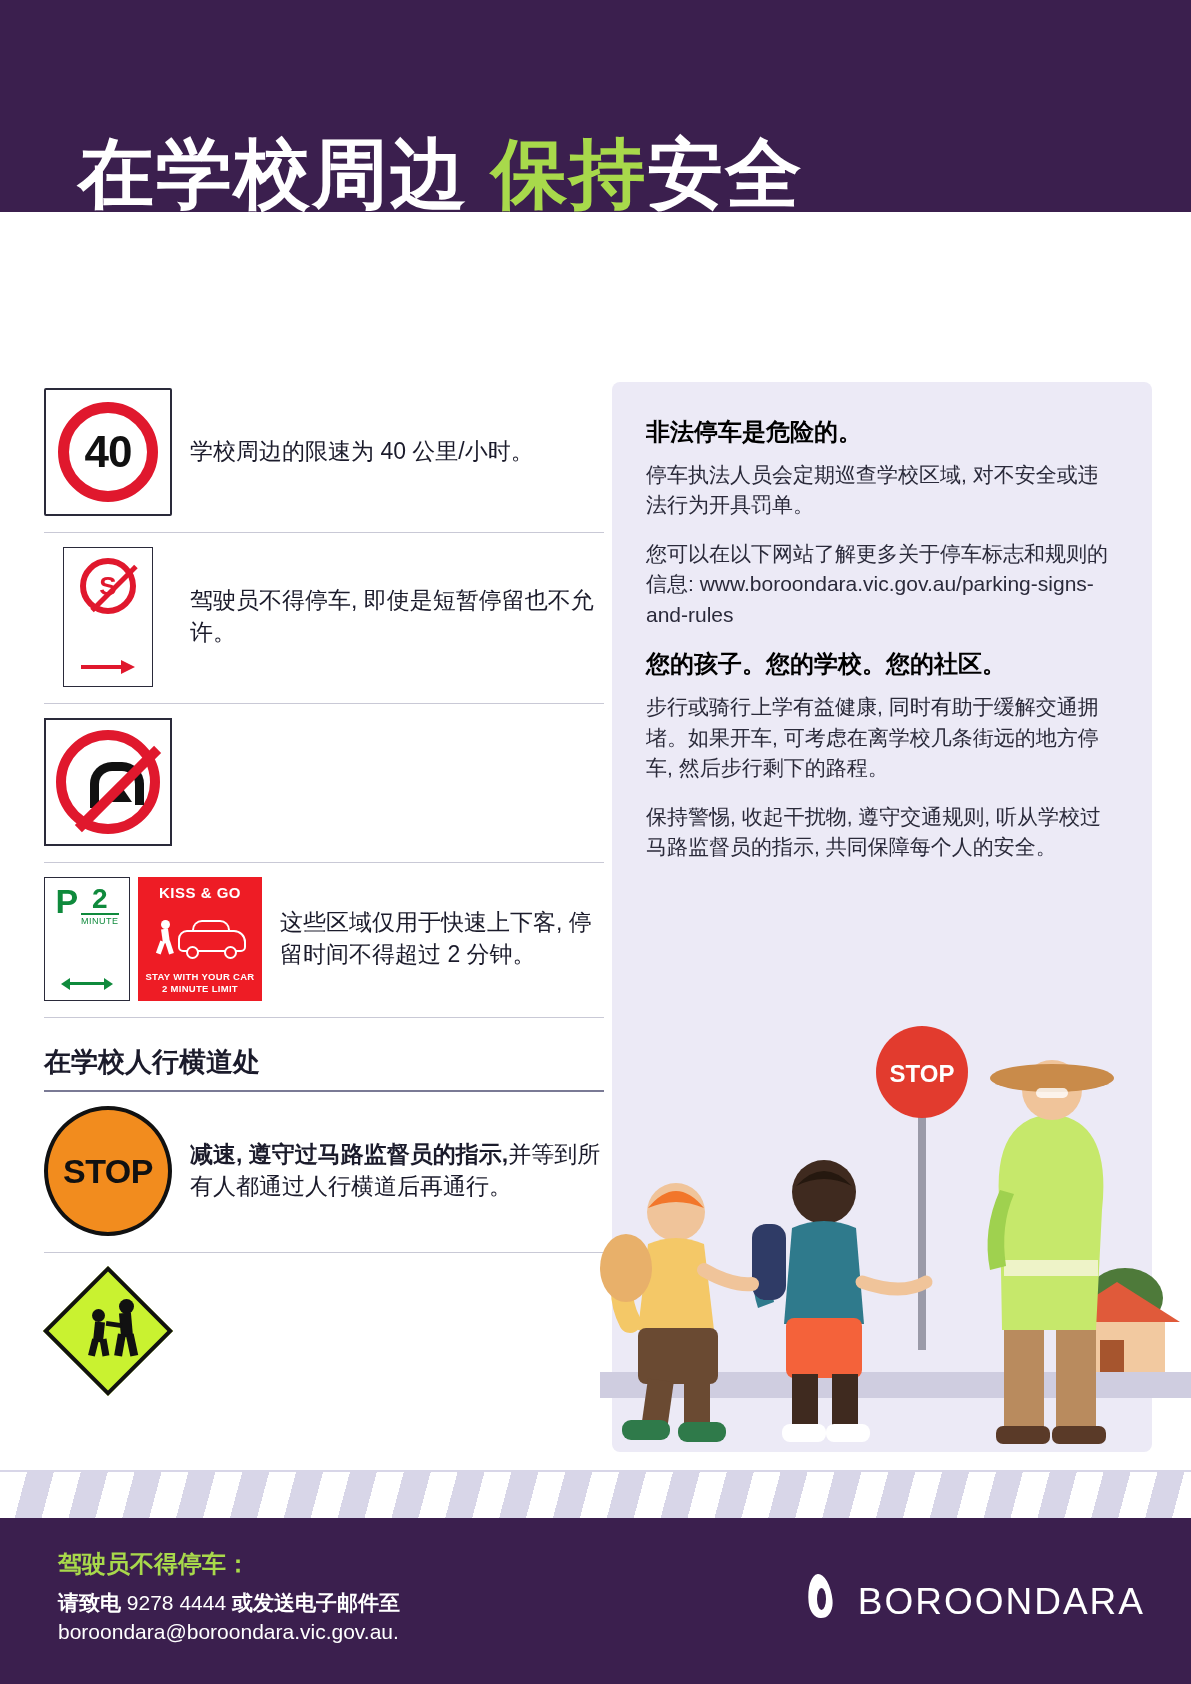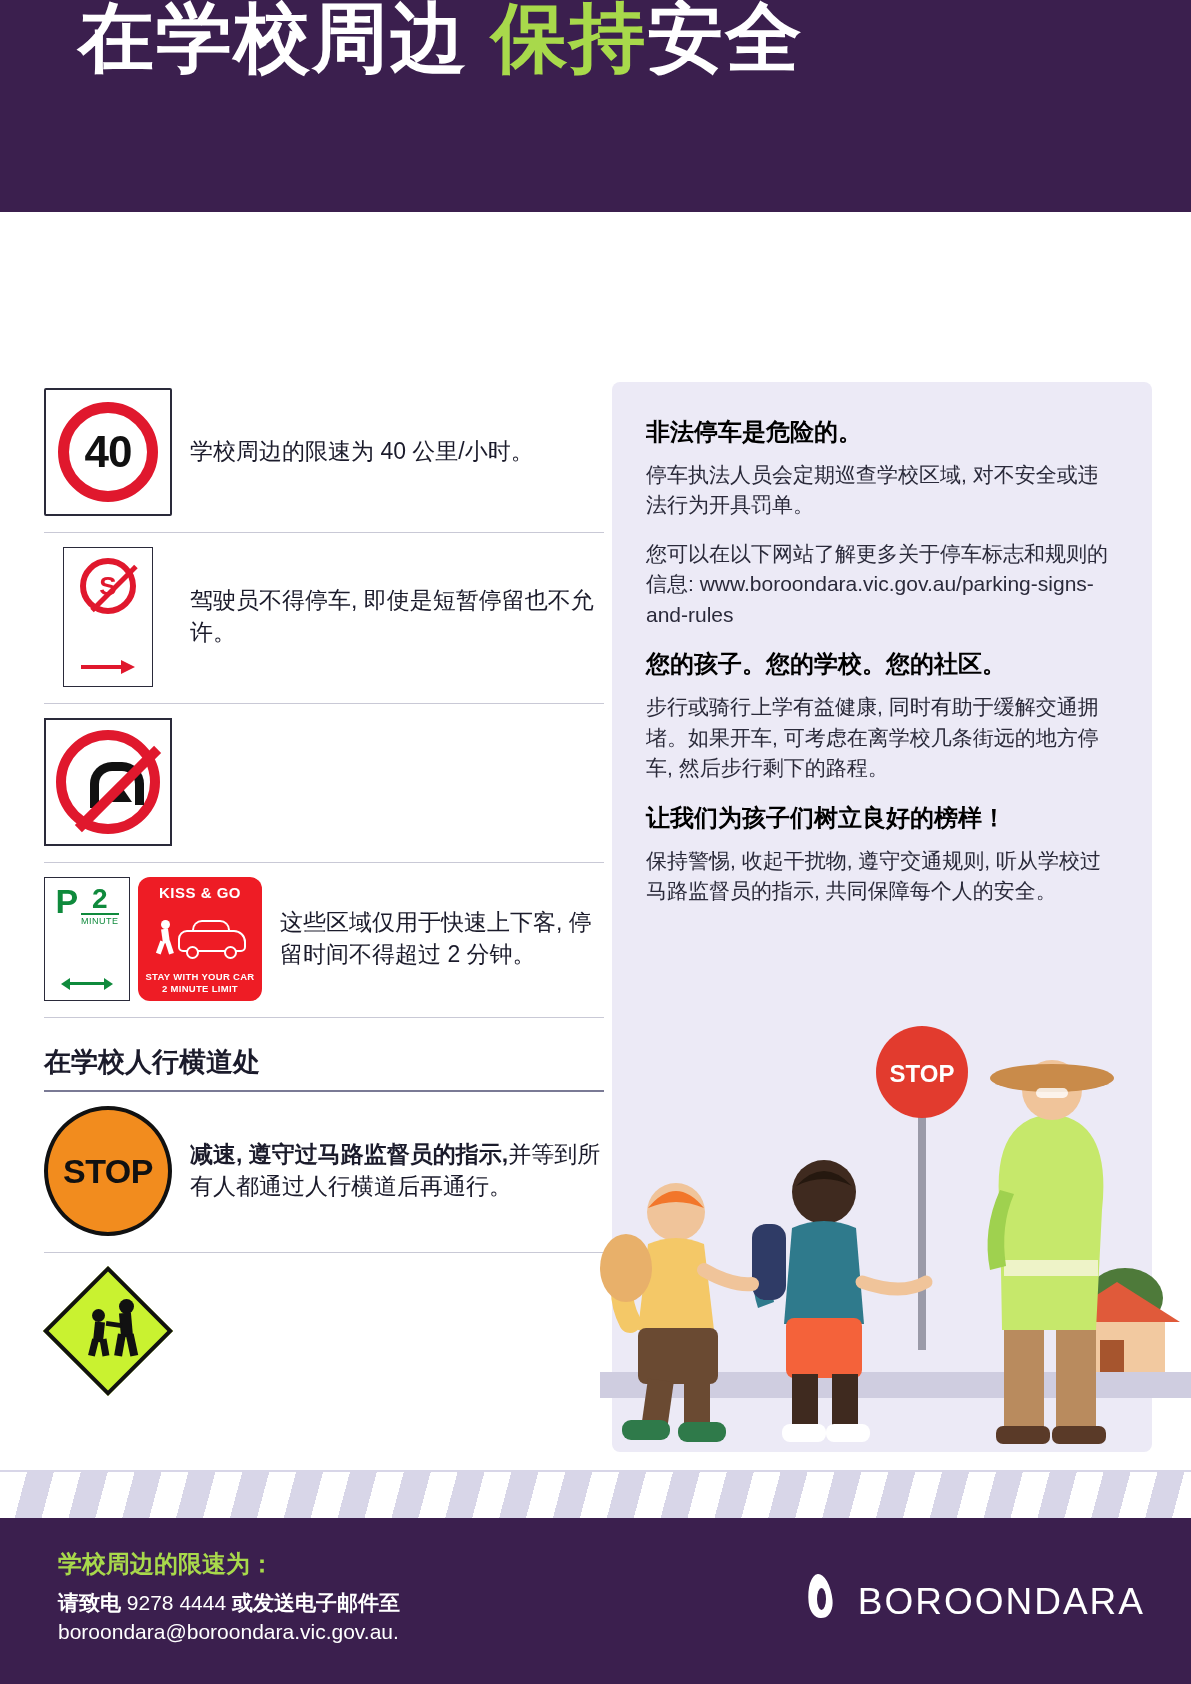--- a/index.html
+++ b/index.html
@@ -8,21 +8,21 @@
     background: #ffffff;
     font-family: "Liberation Sans", sans-serif;
     overflow: hidden;
   }
   .poster { position: relative; width: 1191px; height: 1684px; background: #ffffff; }
 
   
   .header {
     position: absolute; left: 0; top: 0; width: 1191px; height: 212px;
     background: #3b1f4e;
-    display: flex; align-items: flex-start;
+    display: flex; align-items: flex-end;
   }
   .header-title {
     padding-left: 78px;
     font-size: 76px; font-weight: bold; letter-spacing: 2px;
     color: #ffffff; line-height: 1;
   }
   .header-title .accent { color: #a8d94b; }
 
   
   .intro {
@@ -141,21 +141,21 @@
   .p2 .dbl::before {
     content:""; position:absolute; left: 8px; top:4px; width: 36px; height:3px; background:#0f8a3c;
   }
   .p2 .dbl .lft, .p2 .dbl .rgt { position:absolute; top:0; border-top:6px solid transparent; border-bottom:6px solid transparent;}
   .p2 .dbl .lft { left:0; border-right: 9px solid #0f8a3c; }
   .p2 .dbl .rgt { right:0; border-left: 9px solid #0f8a3c; }
 
   .kissgo {
     width: 124px; height: 124px; background:#ee1c25; color:#fff;
     display:flex; flex-direction:column; align-items:center; justify-content:space-between;
-    padding: 7px 4px 6px 4px; text-align:center;border-radius:12px;
+    padding: 7px 4px 6px 4px; text-align:center;
   }
   .kissgo .kg-title { font-size: 15px; font-weight: bold; letter-spacing: .5px; }
   .kissgo .kg-car {
     width: 96px; height: 44px; position: relative;
   }
   .kissgo .kg-car .body {
     position:absolute; left: 26px; bottom: 6px; width: 68px; height: 22px;
     border: 2.5px solid #fff; border-radius: 9px 12px 5px 5px; background: #ee1c25;
   }
   .kissgo .kg-car .roof {
@@ -364,21 +364,20 @@
       </div>
     </div>
   </div>
 
   <div class="right-col">
     <h3>非法停车是危险的。</h3>
     <p>停车执法人员会定期巡查学校区域, 对不安全或违法行为开具罚单。</p>
     <p>您可以在以下网站了解更多关于停车标志和规则的信息: www.boroondara.vic.gov.au/parking-signs-and-rules</p>
     <h3 class="spaced">您的孩子。您的学校。您的社区。</h3>
     <p>步行或骑行上学有益健康, 同时有助于缓解交通拥堵。如果开车, 可考虑在离学校几条街远的地方停车, 然后步行剩下的路程。</p>
-    <h3 class="spaced">让我们为孩子们树立良好的榜样！</h3>
     <p>保持警惕, 收起干扰物, 遵守交通规则, 听从学校过马路监督员的指示, 共同保障每个人的安全。</p>
   </div>
 
   <div class="illus">
     <svg width="591" height="460" viewBox="0 0 591 460">
 
       <ellipse cx="525" cy="288" rx="38" ry="30" fill="#4e7a3a"></ellipse>
       <rect x="470" y="310" width="95" height="52" fill="#f2c9a0"></rect>
       <polygon points="455,312 517,272 580,312" fill="#e05a3a"></polygon>
       <rect x="500" y="330" width="24" height="32" fill="#a6552e"></rect>
@@ -424,21 +423,21 @@
       <ellipse cx="26" cy="258" rx="26" ry="34" fill="#e8b06a"></ellipse>
       <path d="M104 260 q28 16 48 14" stroke="#f0c49a" stroke-width="14" fill="none" stroke-linecap="round"></path>
       <path d="M262 272 q40 14 64 0" stroke="#f0c49a" stroke-width="13" fill="none" stroke-linecap="round"></path>
     </svg>
   </div>
 
   <div class="zebra"></div>
 
   <div class="footer">
     <div class="fl">
-      <div class="t1">学校周边的限速为：</div>
+      <div class="t1">驾驶员不得停车：</div>
       <div class="t2">
         <b>请致电</b><span> 9278 4444 </span><b>或发送电子邮件至</b><span> boroondara@boroondara.vic.gov.au.</span>
       </div>
     </div>
     <div class="brand">
       <span class="flame"></span>
       <span class="bname">BOROONDARA</span>
     </div>
   </div>
 

